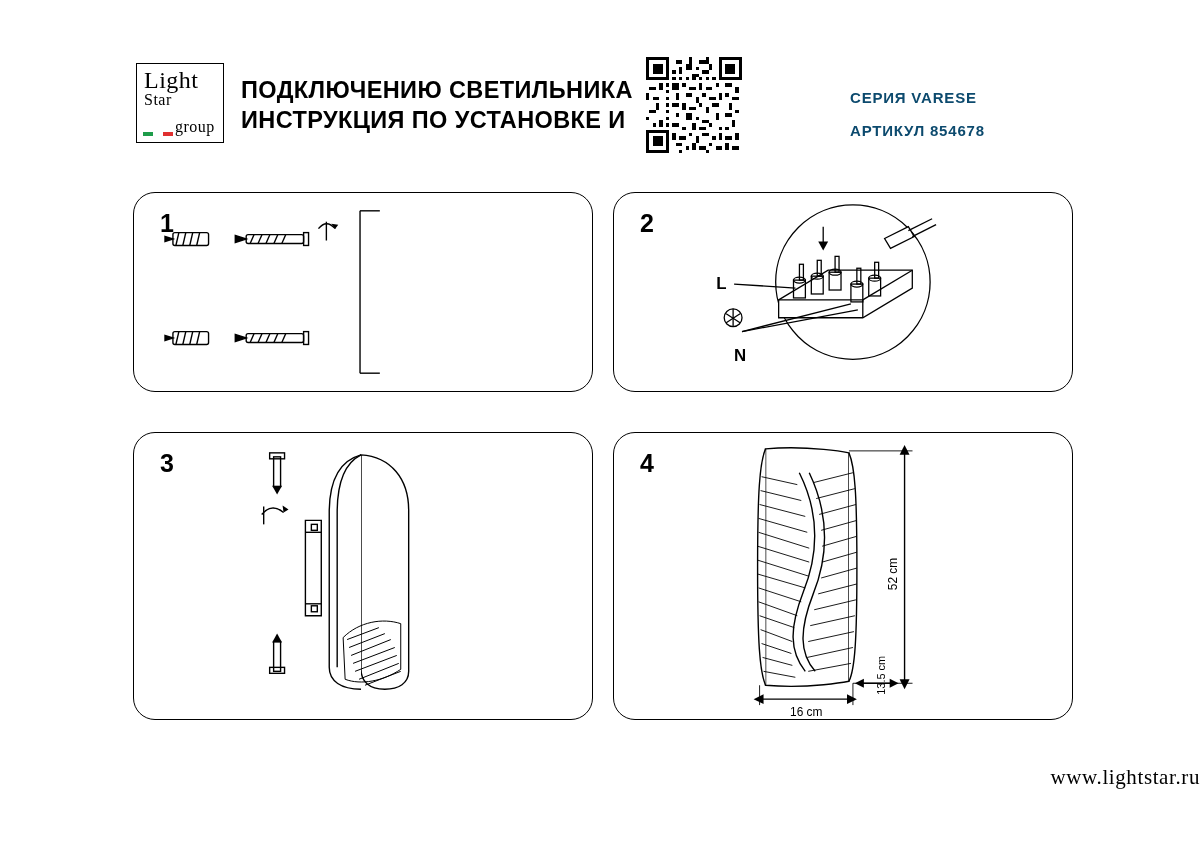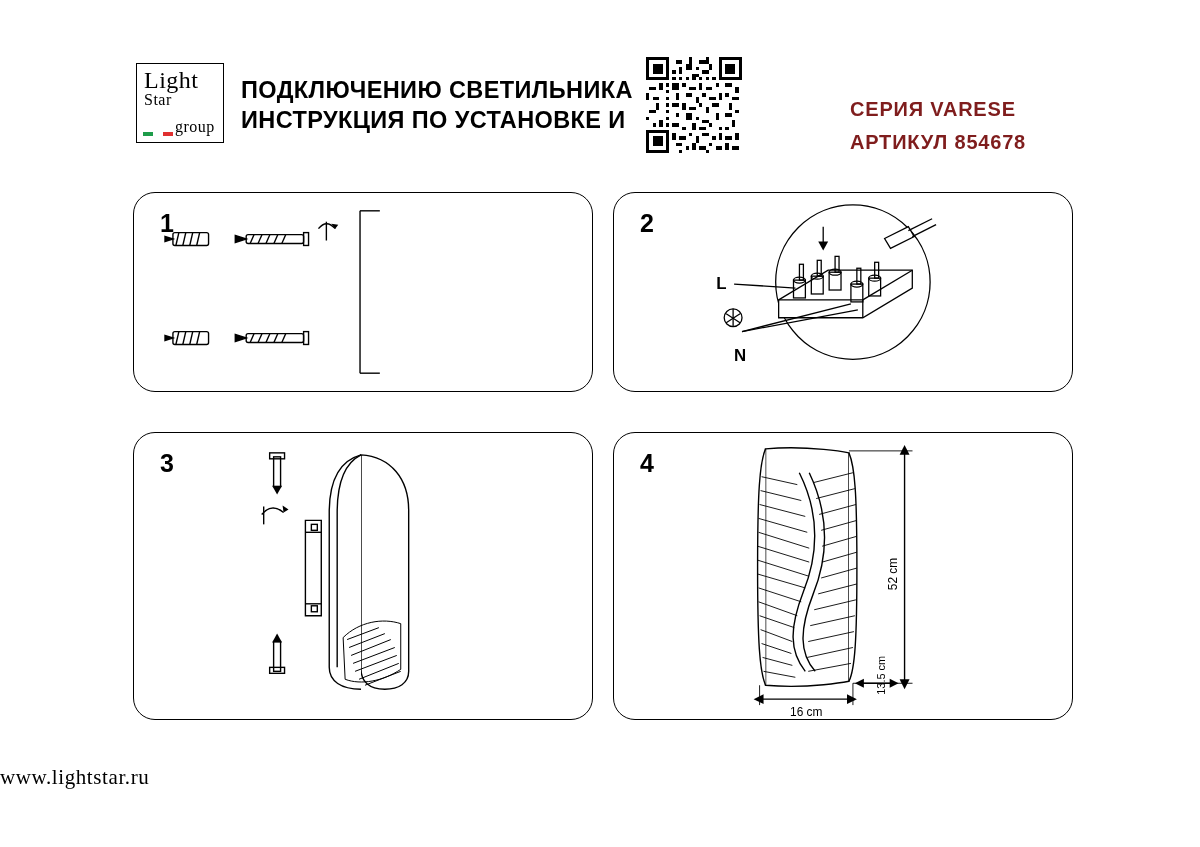--- a/index.html
+++ b/index.html
@@ -98,28 +98,28 @@
   .qr {
     position: absolute;
     left: 518px;
     top: 2px;
     width: 96px;
     height: 96px;
   }
   .right-info {
     position: absolute;
     left: 722px;
-    top: 38px;
+    top: 26px;
     width: 240px;
     font-family: "Liberation Sans", sans-serif;
     font-weight: bold;
-    font-size: 20px;
+    font-size: 15px;
     line-height: 33px;
     letter-spacing: 0.8px;
-    color: #7f1d1d;
+    color: #0c4a6e;
   }
 
   
   .panel {
     position: absolute;
     border: 1.6px solid #000;
     border-radius: 22px;
     box-sizing: border-box;
     background: #fff;
   }
@@ -145,21 +145,21 @@
     height: 100%;
     pointer-events: none;
   }
 
   
   .footer {
     position: absolute;
     left: 0;
     top: 765px;
     width: 1200px;
-    text-align: left;
+    text-align: right;
     font-family: "Liberation Serif", serif;
     font-size: 21px;
     letter-spacing: 0.6px;
     color: #000;
   }
 </style>
 </head>
 <body>
 
 <div class="page">

